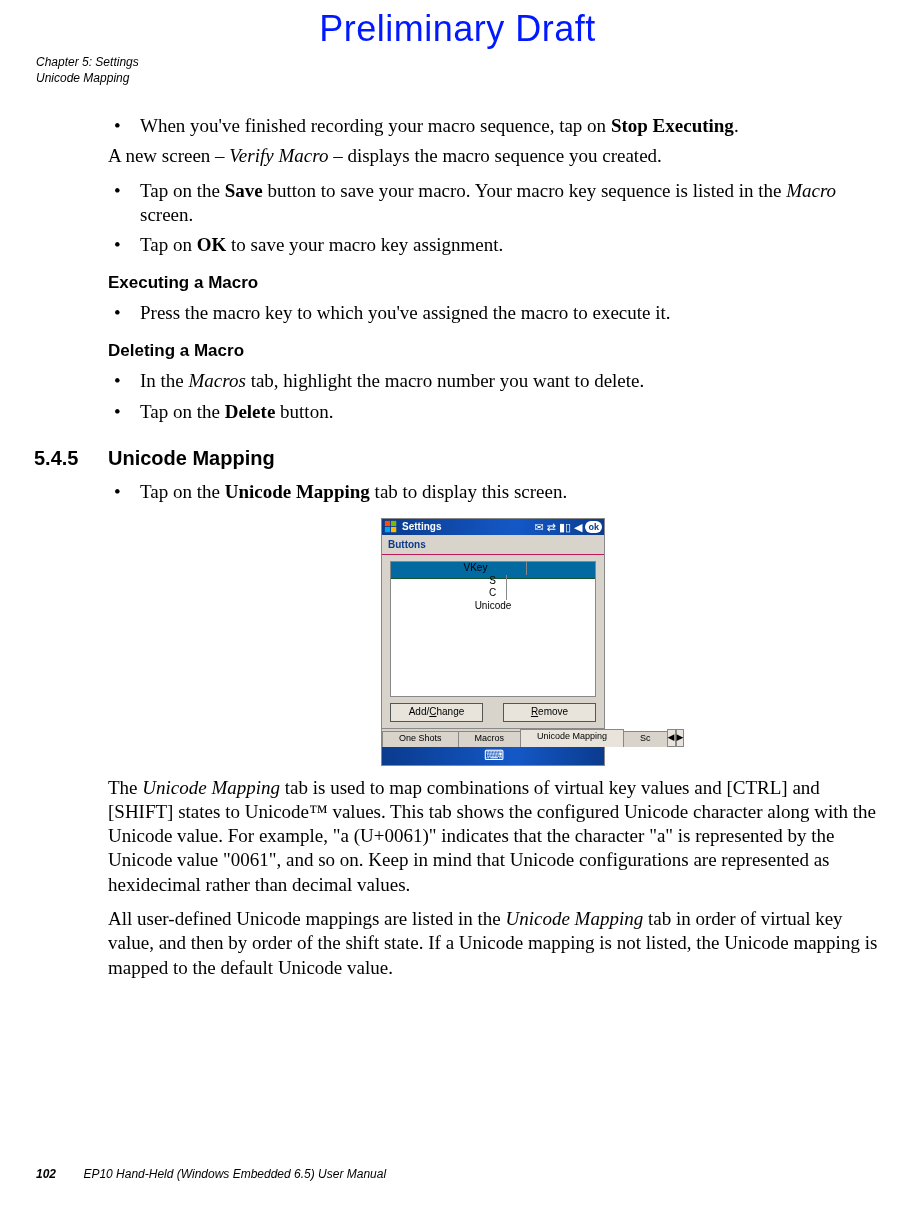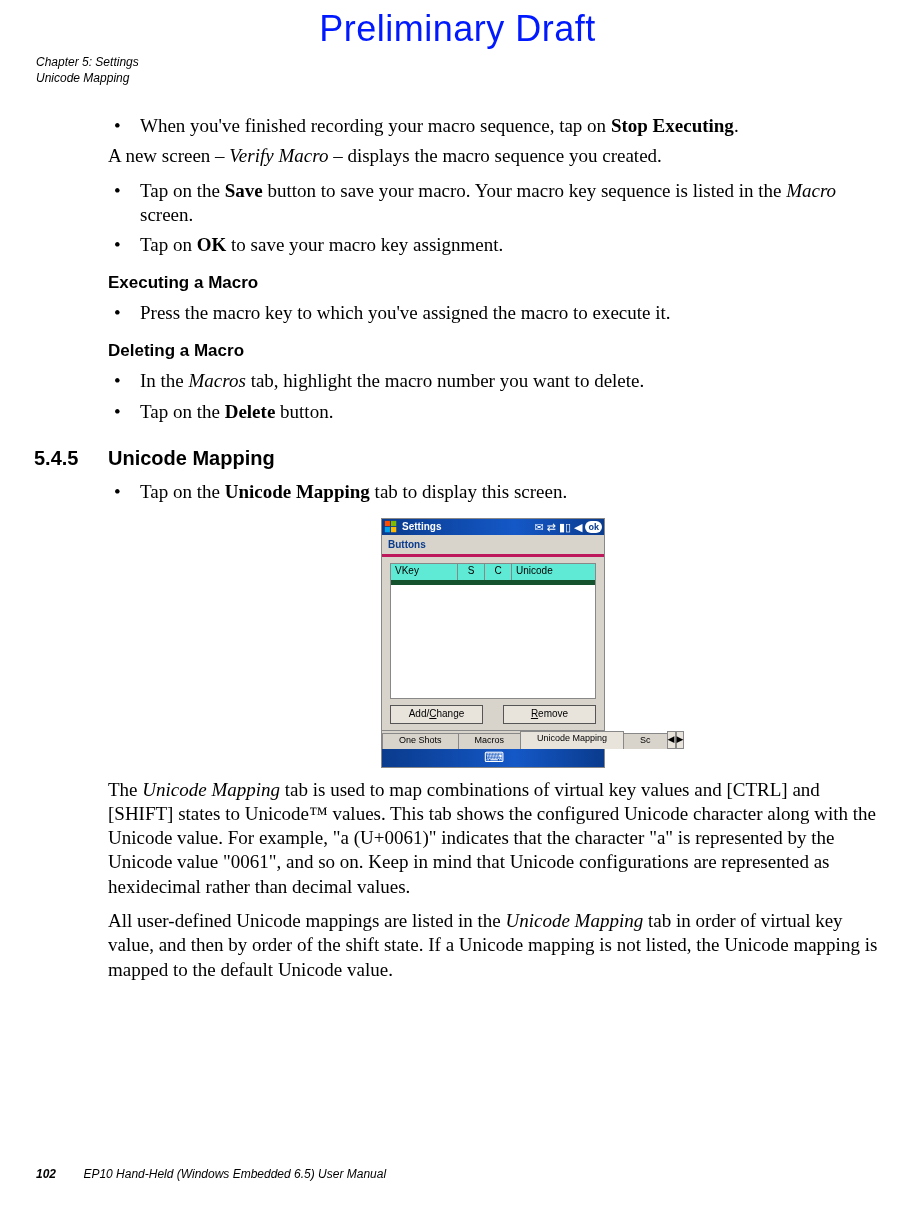--- a/index.html
+++ b/index.html
@@ -133,35 +133,36 @@
     font-weight: bold;
     padding: 0 3px;
     line-height: 12px;
     height: 12px;
   }
   .applet-title {
     color: #0a3b8d;
     font-weight: bold;
     font-size: 10px;
     padding: 4px 6px 2px 6px;
-    border-bottom: 3px solid #be185d;
+    border-bottom: 1px solid #be185d;
     background:#d8d4cc;
   }
   .list-area {
     margin: 6px 8px 6px 8px;
     border: 1px solid #888;
     background: #fff;
     height: 134px;
   }
   .list-header {
     display: flex;
-    background: #5eead4;
-    border-bottom: 5px solid #14532d;
+    background: #0369a1;
+    border-bottom: 1px solid #14532d;
     height: 16px;
     align-items: center;
+    flex-direction: column;
   }
   .lh-cell {
     border-right: 1px solid #888;
     padding: 0 4px;
     font-size: 10px;
     height: 100%;
     display: flex;
     align-items: center;
   }
   .lh-vkey    { width: 58px; }

